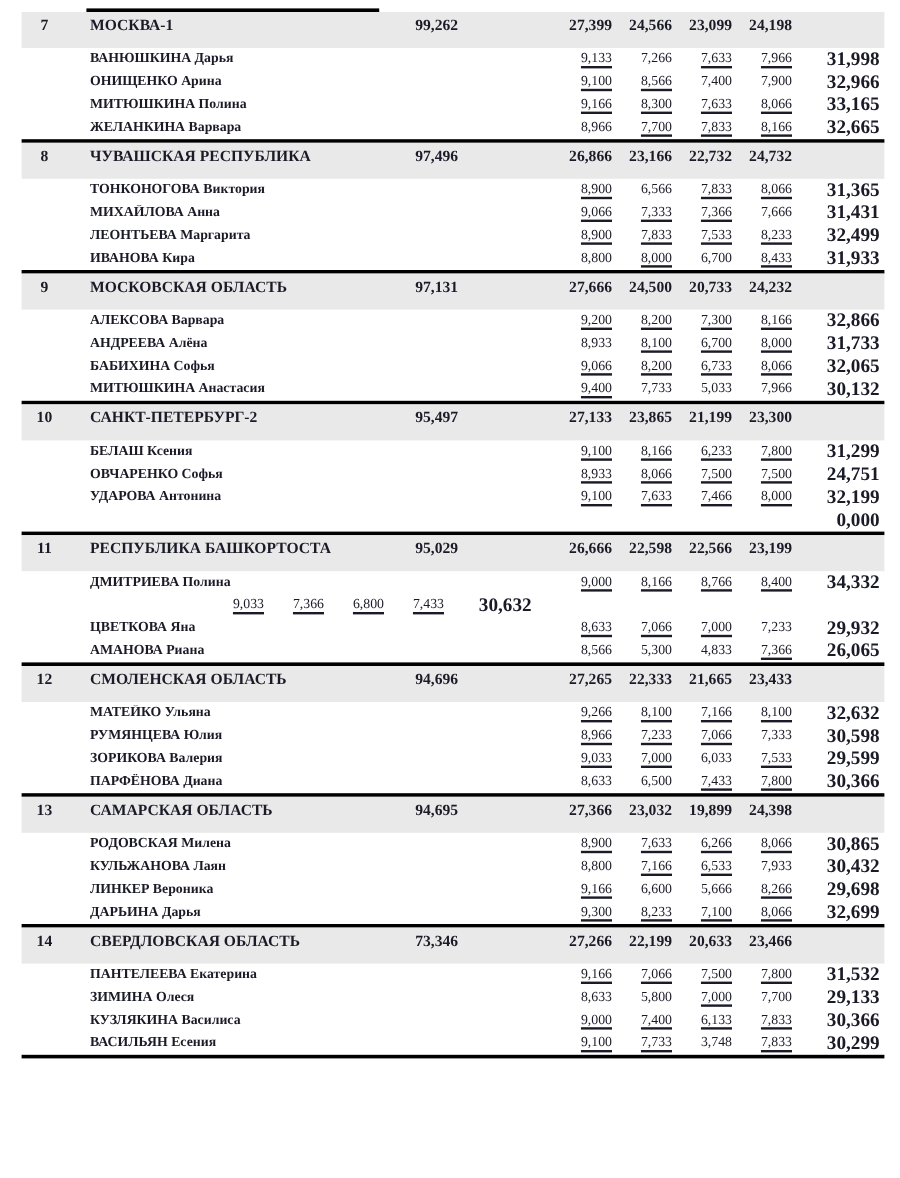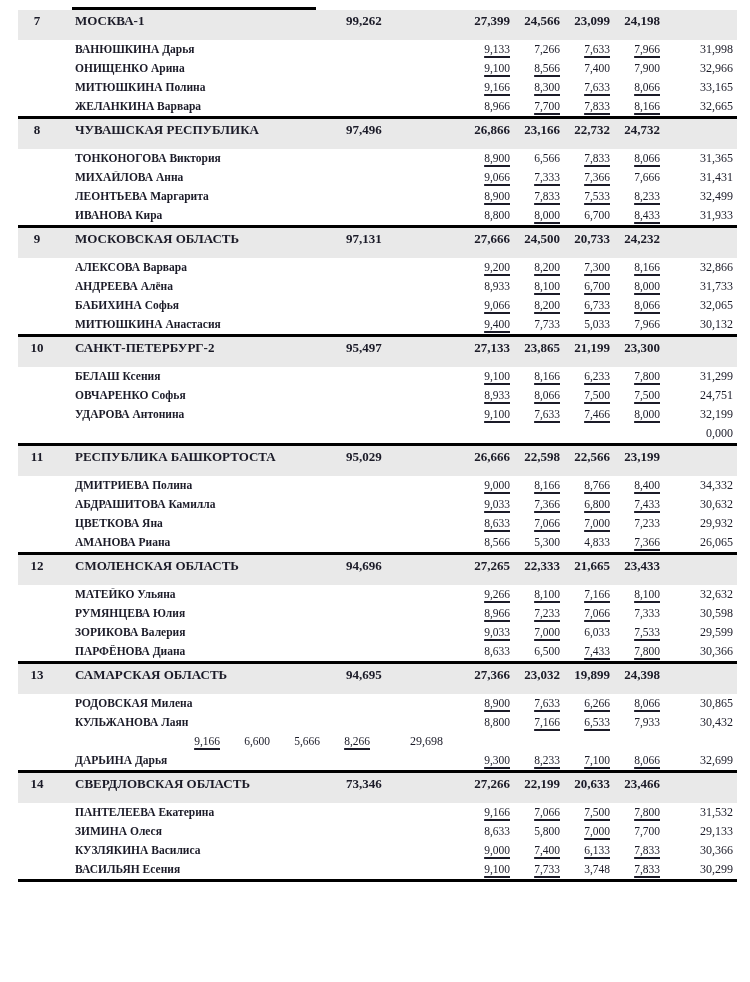--- a/index.html
+++ b/index.html
@@ -21,21 +21,21 @@
   .rule{height:3px;background:#000;margin-left:18px;margin-right:13px;}
   
   .c-rank{width:38px;text-align:center;flex:none;}
   .c-name{width:290px;flex:none;padding-left:19px;box-sizing:border-box;
           overflow:hidden;white-space:nowrap;}
   .c-total{width:47px;flex:none;text-align:left;}
   .c-sp{width:67px;flex:none;}
   .c-a{width:50px;flex:none;text-align:right;}
   .c-rtot{width:77px;flex:none;text-align:right;padding-right:4px;box-sizing:border-box;}
   .athlete-row .c-name{font-weight:bold;}
-  .athlete-row .c-rtot{font-weight:normal;font-size:12px;}
+  .athlete-row .c-rtot{font-weight:bold;font-size:16px;}
   .u{
     text-decoration:underline;
     text-decoration-thickness:1.8px;
     text-underline-offset:2.5px;
     text-decoration-color:#1b1b28;
   }
 </style>
 </head>
 <body>
 
@@ -318,21 +318,20 @@
     <div class="c-sp"></div>
     <div class="c-a u">9,000</div>
     <div class="c-a u">8,166</div>
     <div class="c-a u">8,766</div>
     <div class="c-a u">8,400</div>
     <div class="c-rtot">34,332</div>
   </div>
 
   <div class="row athlete-row">
     <div class="c-rank"></div>
-    <div class="c-name">АБДРАШИТОВА Камилла</div>
     <div class="c-total"></div>
     <div class="c-sp"></div>
     <div class="c-a u">9,033</div>
     <div class="c-a u">7,366</div>
     <div class="c-a u">6,800</div>
     <div class="c-a u">7,433</div>
     <div class="c-rtot">30,632</div>
   </div>
 
   <div class="row athlete-row">
@@ -458,20 +457,21 @@
     <div class="c-sp"></div>
     <div class="c-a">8,800</div>
     <div class="c-a u">7,166</div>
     <div class="c-a u">6,533</div>
     <div class="c-a">7,933</div>
     <div class="c-rtot">30,432</div>
   </div>
 
   <div class="row athlete-row">
     <div class="c-rank"></div>
+    <div class="c-name">ЛИНКЕР Вероника</div>
     <div class="c-total"></div>
     <div class="c-sp"></div>
     <div class="c-a u">9,166</div>
     <div class="c-a">6,600</div>
     <div class="c-a">5,666</div>
     <div class="c-a u">8,266</div>
     <div class="c-rtot">29,698</div>
   </div>
 
   <div class="row athlete-row">

